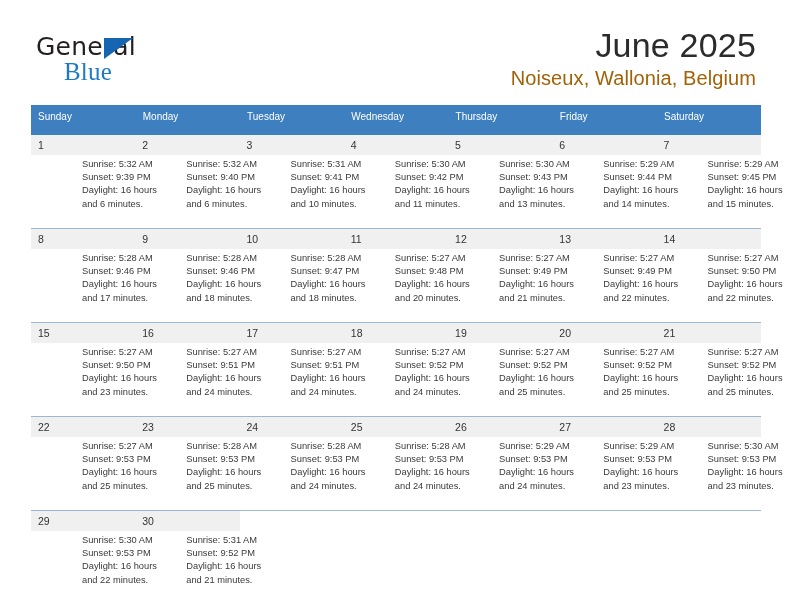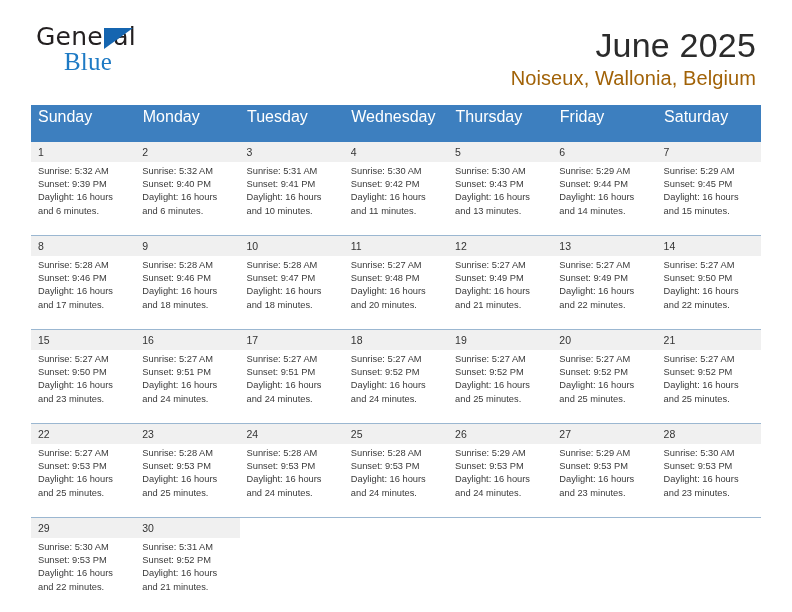--- a/index.html
+++ b/index.html
@@ -25,21 +25,21 @@
   .header {
     position: absolute;
     left: 0;
     top: 0;
     width: 792px;
     height: 100px;
   }
   .brand {
     position: absolute;
     left: 36px;
-    top: 23px;
+    top: 33px;
     width: 200px;
     height: 56px;
   }
   .brand-general {
     position: absolute;
     left: 0;
     top: 0;
     font-size: 25px;
     letter-spacing: 0.2px;
     color: #231f20;
@@ -95,24 +95,24 @@
     top: 105px;
     width: 730px;
     border-collapse: collapse;
     table-layout: fixed;
   }
   .calendar col { width: 104.28px; }
 
   .calendar thead th {
     background: #3d7fbf;
     color: #ffffff;
-    font-size: 16px;
+    font-size: 10px;
     font-weight: 400;
     text-align: left;
-    padding: 5px 0 18px 7px;
+    padding: 5px 0 11px 7px;
     line-height: 14px;
     border-right: 1px solid #3d7fbf;
   }
 
   .week-row td {
     vertical-align: top;
     padding: 0;
     border-top: 1px solid #9bb7d1;
     background: #ffffff;
   }
@@ -129,20 +129,21 @@
   }
   .daynum {
     font-size: 10.5px;
     color: #333333;
     line-height: 14px;
     padding: 3px 0 3px 7px;
     background: transparent;
   }
   .cell-lines {
     padding: 3px 6px 0 7px;
+    margin-left: 44px;
   }
   .cell-lines div {
     font-size: 9.3px;
     color: #3a3a3a;
     line-height: 13.2px;
     white-space: nowrap;
   }
   .spacer-row td {
     height: 9px;
     padding: 0;

